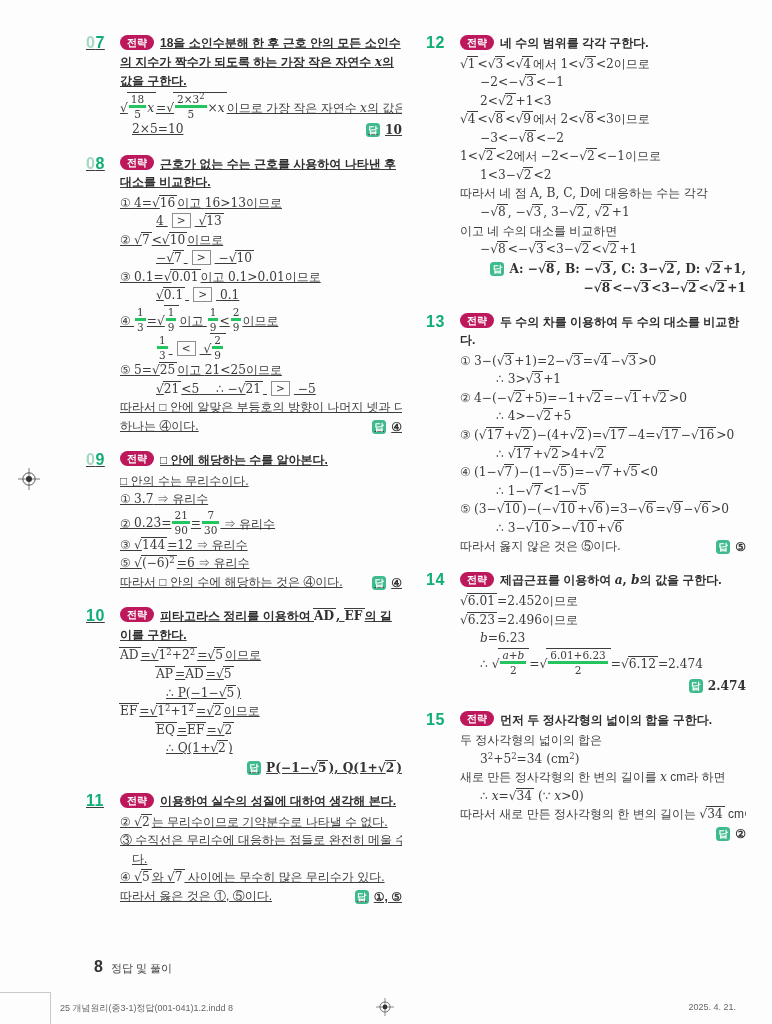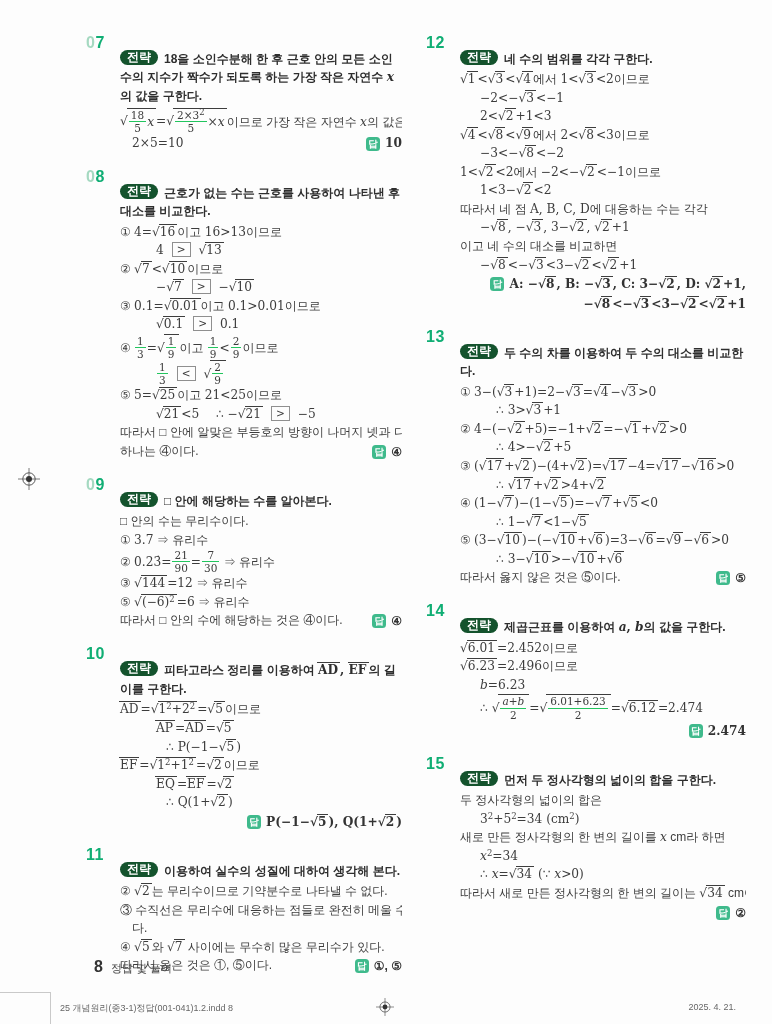--- a/index.html
+++ b/index.html
@@ -1,38 +1,38 @@
 <!DOCTYPE html>
 <html><head>
 <meta charset="utf-8">
 <style>
   html,body{margin:0;padding:0;}
   body{width:772px;height:1024px;background:#fdfdfd;font-family:"Liberation Sans",sans-serif;color:#3c3c3c;overflow:hidden;position:relative;}
   .page{position:absolute;inset:0;}
   .col{position:absolute;top:34px;overflow:hidden;}
-  .col-left{left:86px;width:316px;}
+  .col-left{left:86px;width:316px;text-decoration:underline;}
   .col-right{left:426px;width:320px;}
   .problem{display:flex;margin-bottom:15px;}
   .pnum{width:34px;flex:none;font-weight:700;font-size:16px;color:#10ae74;letter-spacing:.5px;line-height:18px;}
   .pnum .n0{color:#a5d9c1;}
   .pbody{flex:1;min-width:0;}
   .strategy{font-size:12px;line-height:1.55;color:#2e2e2e;font-weight:600;margin-bottom:2px;}
-  .sbadge{display:inline-block;background:#14532d;color:#fff;font-size:12px;font-weight:700;line-height:15px;padding:0 7px;border-radius:9px;margin-right:6px;vertical-align:1.5px;margin-top:16px;}
+  .sbadge{display:inline-block;background:#be185d;color:#fff;font-size:10px;font-weight:700;line-height:15px;padding:0 7px;border-radius:9px;margin-right:6px;vertical-align:1.5px;}
   .line{display:flex;align-items:baseline;font-size:12px;line-height:1.52;min-height:18.5px;white-space:nowrap;}
   .lmain{white-space:nowrap;}
   .ind1{padding-left:12px;} .ind2{padding-left:20px;} .ind3{padding-left:36px;} .ind4{padding-left:46px;}
   .ansrow{justify-content:flex-end;align-items:center;margin-top:1px;}
   .ansinline{margin-left:auto;display:inline-flex;align-items:center;padding-left:10px;}
   .abadge{display:inline-block;width:14px;height:14px;line-height:14px;border-radius:3.5px;background:#3fba8c;color:#fff;font-size:9.5px;font-weight:700;text-align:center;margin-right:5px;flex:none;}
   .ans-text{color:#333;font-weight:600;}
   m{font-family:"DejaVu Serif",serif;font-size:12.2px;font-style:normal;}
   v{font-style:italic;font-family:"DejaVu Serif",serif;}
   o{display:inline-block;border-top:1.1px solid #3d3d3d;padding:0 2px 0 1px;margin-left:-1px;line-height:1.2;}
   f{display:inline-block;text-align:center;vertical-align:-0.62em;font-size:10.5px;line-height:1.15;margin:0 1px;}
-  fn{display:block;border-bottom:1px solid #22c55e;padding:0 2px;}
+  fn{display:block;border-bottom:3px solid #22c55e;padding:0 2px;}
   fd{display:block;padding:0 2px;}
   sup{font-size:8.5px;vertical-align:4px;line-height:0;}
   b2{display:inline-block;border:1px solid #8f8f8f;min-width:13px;text-align:center;font-size:10.5px;line-height:13px;margin:0 4px;padding:0 2px;vertical-align:1px;font-family:"DejaVu Serif",serif;}
   .page-footer{position:absolute;left:94px;top:958px;display:flex;align-items:baseline;}
   .pf-num{font-size:16px;font-weight:700;color:#333;margin-right:8px;}
   .pf-label{font-size:11px;color:#444;}
   .print-footer{position:absolute;left:0;top:996px;width:772px;font-size:9px;color:#666;}
   .pfo-left{position:absolute;left:60px;top:6px;}
   .pfo-right{position:absolute;right:36px;top:6px;margin-left:24px;}
   .regmark{position:absolute;}
@@ -349,23 +349,20 @@
             <div class="line">
               <span class="lmain">두 정사각형의 넓이의 합은</span>
             </div>
             <div class="line ind2">
               <span class="lmain"><m>3<sup>2</sup>+5<sup>2</sup>=34 (cm<sup>2</sup>)</m></span>
             </div>
             <div class="line">
               <span class="lmain">새로 만든 정사각형의 한 변의 길이를 <m><v>x</v></m> cm라 하면</span>
             </div>
             <div class="line ind2">
-              <span class="lmain"><m><v>x</v><sup>2</sup>=34</m></span>
-            </div>
-            <div class="line ind2">
               <span class="lmain"><m>∴ <v>x</v>=√<o>34</o> (∵ <v>x</v>&gt;0)</m></span>
             </div>
             <div class="line">
               <span class="lmain">따라서 새로 만든 정사각형의 한 변의 길이는 <m>√<o>34</o></m> cm이다.</span>
             </div>
             <div class="line ansrow">
               <span class="abadge">답</span>
               <span class="ans-text">②</span>
             </div>
           </div>

